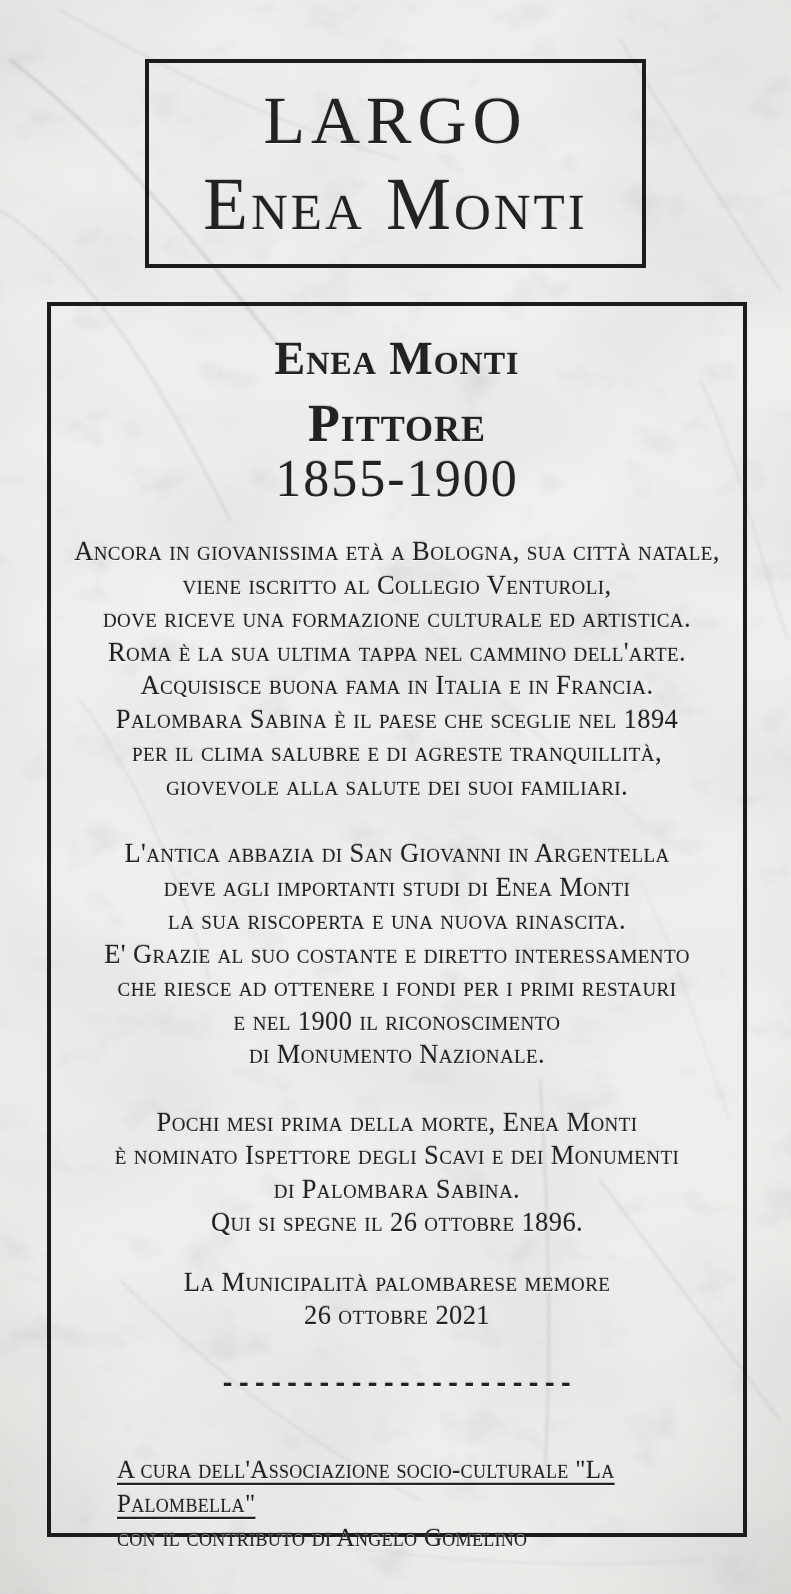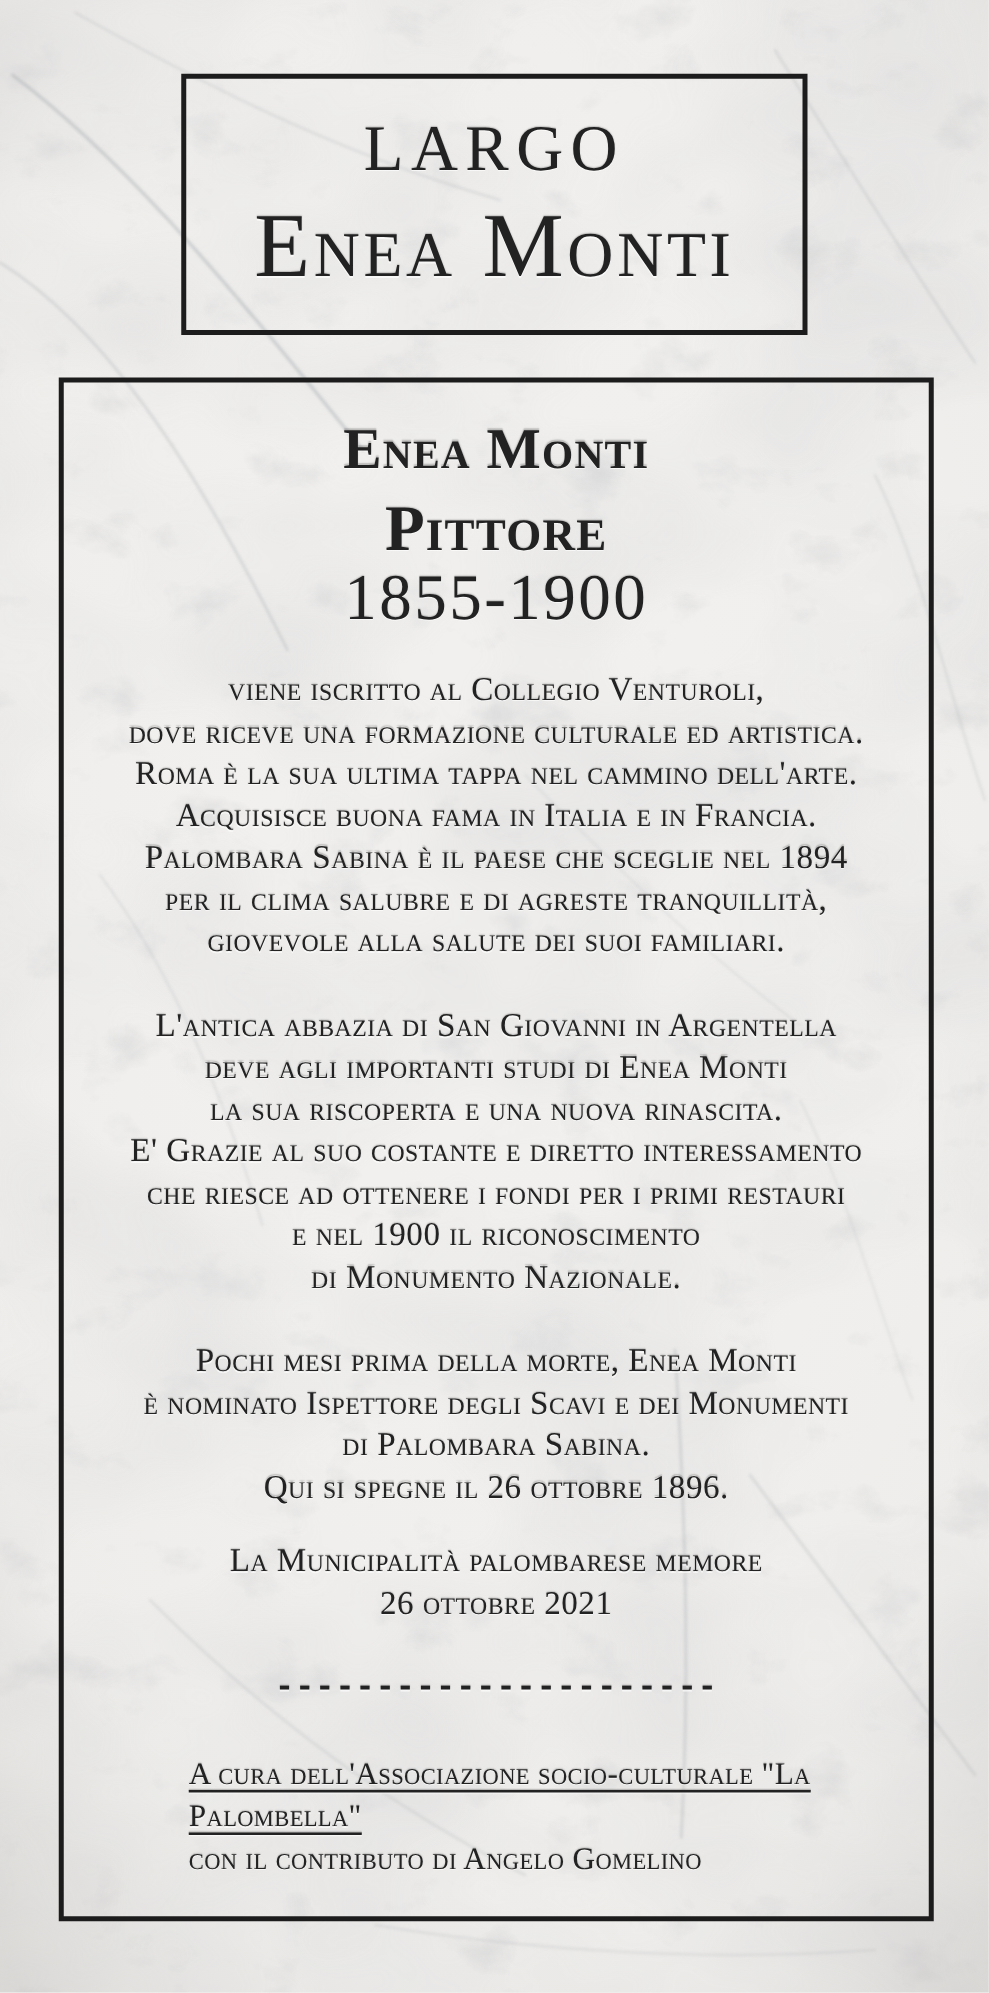--- a/index.html
+++ b/index.html
@@ -27,21 +27,21 @@
 
   
   .street-sign{
     position:absolute;left:145px;top:59px;width:501px;height:209px;
     border:4px solid var(--border);
     box-sizing:border-box;
     display:flex;flex-direction:column;align-items:center;justify-content:center;
     gap:14px;
   }
   .sign-line1{
-    font-size:52px;line-height:1;letter-spacing:6px;
+    font-size:68px;line-height:1;letter-spacing:6px;
     font-weight:500;
   }
   .sign-line2{
     font-variant-caps:small-caps;
     font-size:73px;line-height:1;letter-spacing:3px;
     font-weight:500;
   }
 
   
   .main-plaque{
@@ -72,23 +72,23 @@
   .para-1{margin-top:33px;}
   .para-2{margin-top:34px;}
   .para-3{margin-top:34px;}
   .para-4{margin-top:26px;}
   .separator{
     margin-top:38px;
     font-size:26px;line-height:1;font-weight:bold;letter-spacing:0.5px;
     font-family:"Liberation Mono","DejaVu Sans Mono",monospace;
   }
   .credits{
-    margin-top:40px;
+    margin-top:56px;
     text-align:left;
-    padding-left:100px;
+    padding-left:66px;
     font-variant-caps:small-caps;
     font-size:25px;line-height:34px;letter-spacing:0.3px;font-weight:500;
   }
   .credit-line-1{
     text-decoration:underline;
     text-decoration-thickness:2px;
     text-underline-offset:5px;
   }
 </style>
 </head>
@@ -152,20 +152,21 @@
       <div class="sign-line2">Enea Monti</div>
     </div>
 
     <div class="main-plaque engraved">
 
       <div class="plaque-title">Enea Monti</div>
       <div class="plaque-subtitle">Pittore</div>
       <div class="plaque-years">1855-1900</div>
 
       <div class="para para-1">
+          <div class="line">Ancora in giovanissima età a Bologna, sua città natale,</div>
           <div class="line">viene iscritto al Collegio Venturoli,</div>
           <div class="line">dove riceve una formazione culturale ed artistica.</div>
           <div class="line">Roma è la sua ultima tappa nel cammino dell'arte.</div>
           <div class="line">Acquisisce buona fama in Italia e in Francia.</div>
           <div class="line">Palombara Sabina è il paese che sceglie nel 1894</div>
           <div class="line">per il clima salubre e di agreste tranquillità,</div>
           <div class="line">giovevole alla salute dei suoi familiari.</div>
         </div>
 
       <div class="para para-2">

